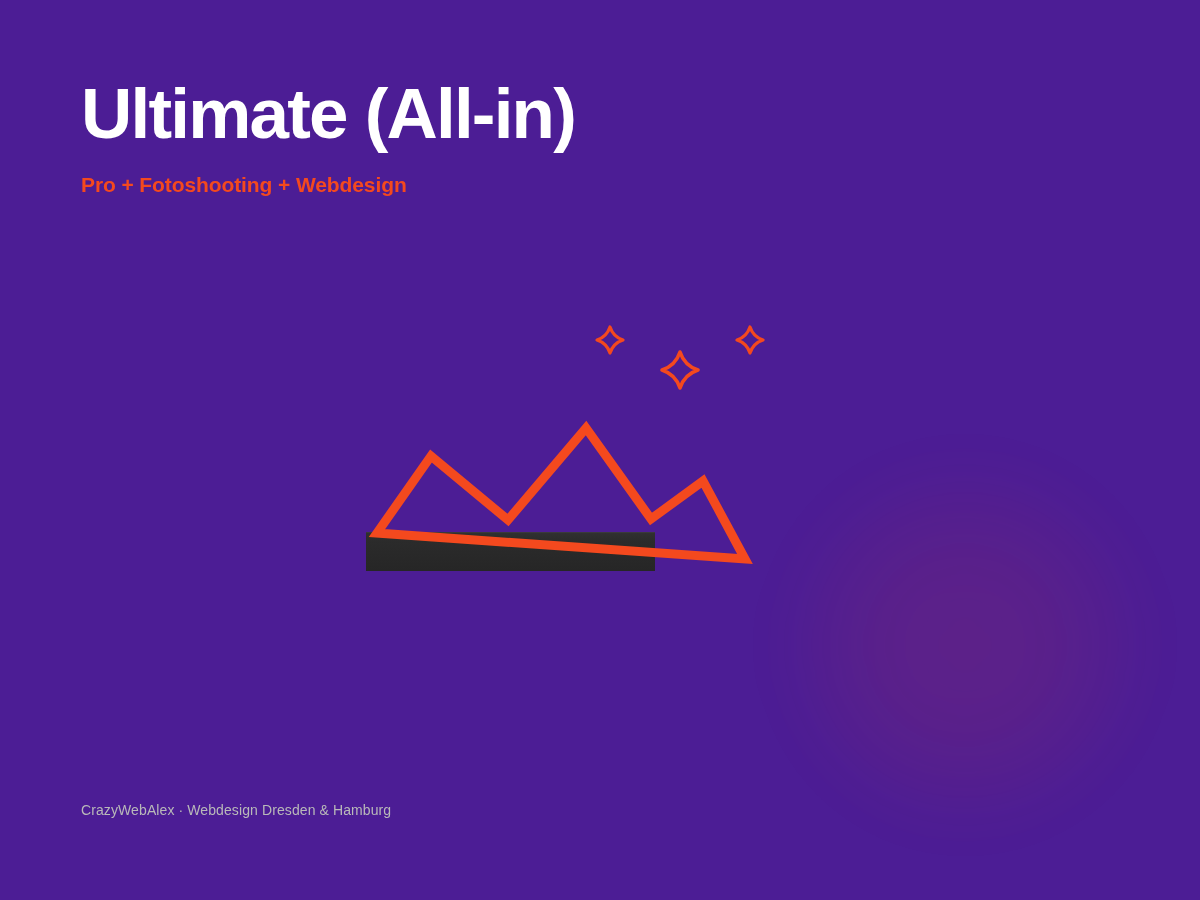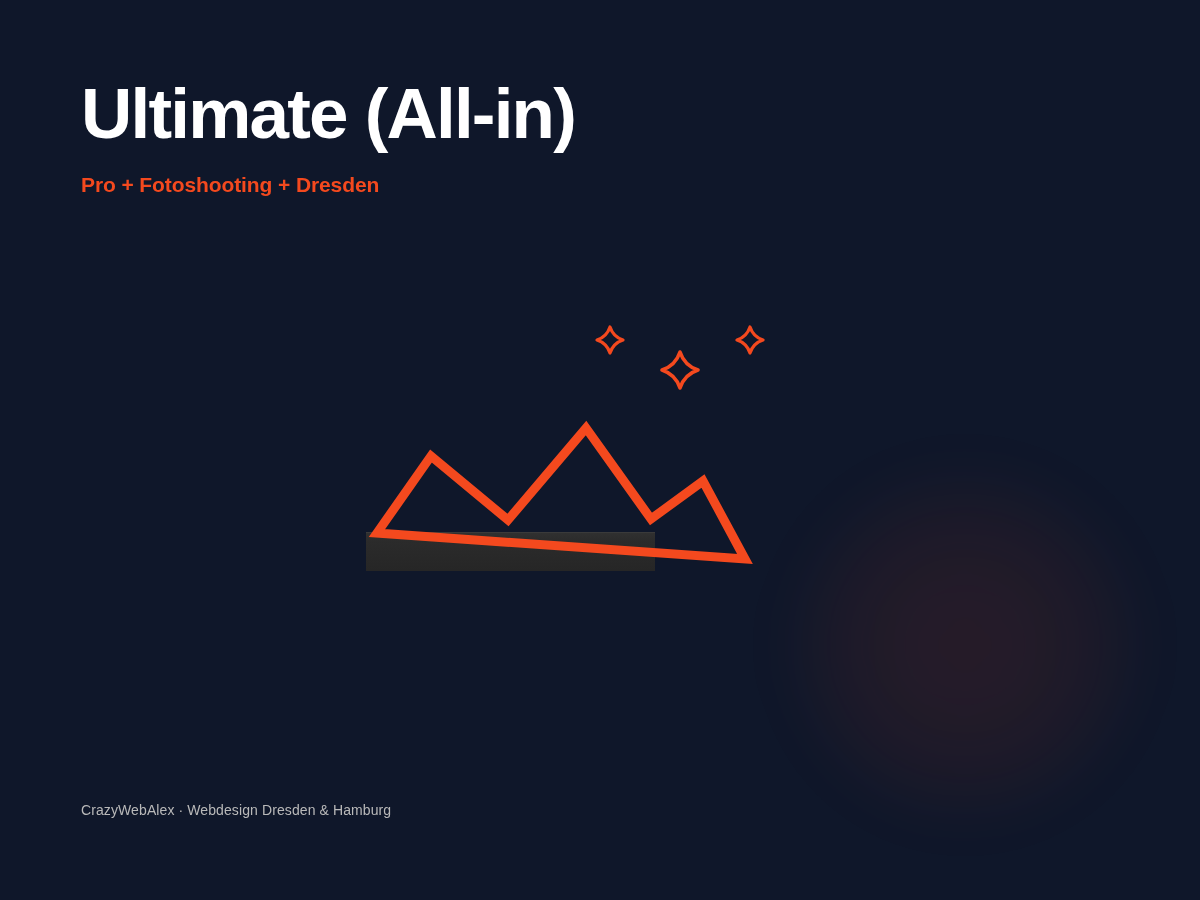--- a/index.html
+++ b/index.html
@@ -9,21 +9,21 @@
     background: #0d0d0d;
   }
   body {
     font-family: "Liberation Sans", sans-serif;
   }
 
   #slide {
     position: relative;
     width: 1200px;
     height: 900px;
-    background: #0f172a;
+    background: #4c1d95;
     overflow: hidden;
   }
 
   
   #glow {
     position: absolute;
     left: 790px;
     top: 470px;
     width: 350px;
     height: 350px;
@@ -101,21 +101,21 @@
 </style>
 </head>
 <body>
 
 <div id="slide">
 
   <div id="glow"></div>
 
   <div id="headline">
     <h1 id="title">Ultimate (All-in)</h1>
-    <p id="subtitle">Pro + Fotoshooting + Dresden</p>
+    <p id="subtitle">Pro + Fotoshooting + Webdesign</p>
   </div>
 
   <div id="shadow-slab"></div>
 
   <svg id="crown-art" viewBox="0 0 1200 900">
 
     <polygon points="377,533 431,456 508,520 586,428 651,519 703,481 745,559" fill="none" stroke="#f4491e" stroke-width="9" stroke-linejoin="miter" stroke-linecap="butt"></polygon>
 
     <path d="M610,327 Q613.2,336.8 623,340 Q613.2,343.2 610,353 Q606.8,343.2 597,340 Q606.8,336.8 610,327 Z" fill="none" stroke="#f4491e" stroke-width="3.2" stroke-linejoin="round"></path>
 

